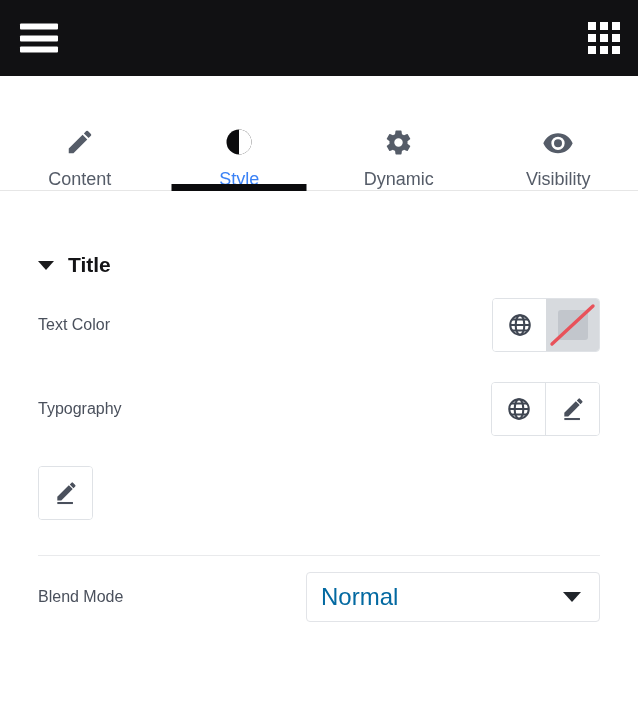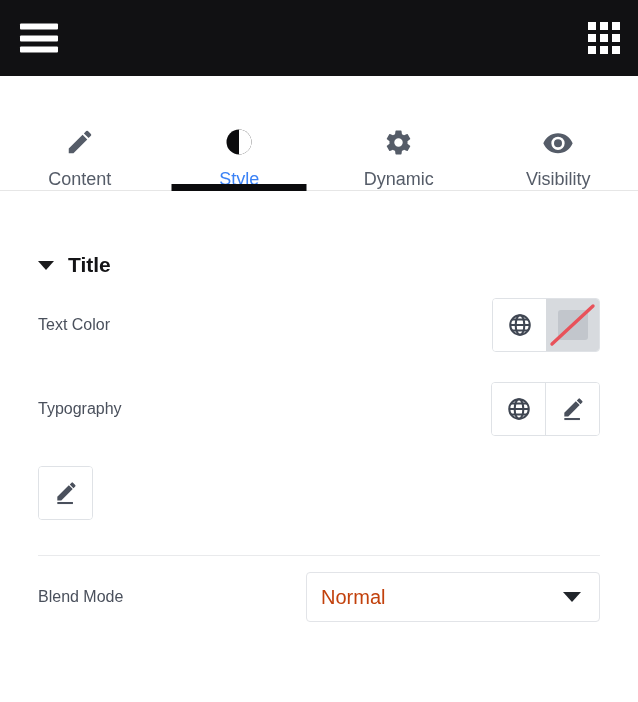--- a/index.html
+++ b/index.html
@@ -218,22 +218,22 @@
     height: 48px;
     border: 1px solid #e2e4e8;
     border-radius: 4px;
     background: #ffffff;
     display: flex;
     align-items: center;
     cursor: pointer;
   }
   .select-value {
     padding-left: 14px;
-    font-size: 20px;
-    color: #c2410c;
+    font-size: 24px;
+    color: #0369a1;
   }
   .select-caret {
     position: absolute;
     right: 18px;
     top: 50%;
     transform: translateY(-50%);
     width: 0;
     height: 0;
     border-left: 9px solid transparent;
     border-right: 9px solid transparent;

